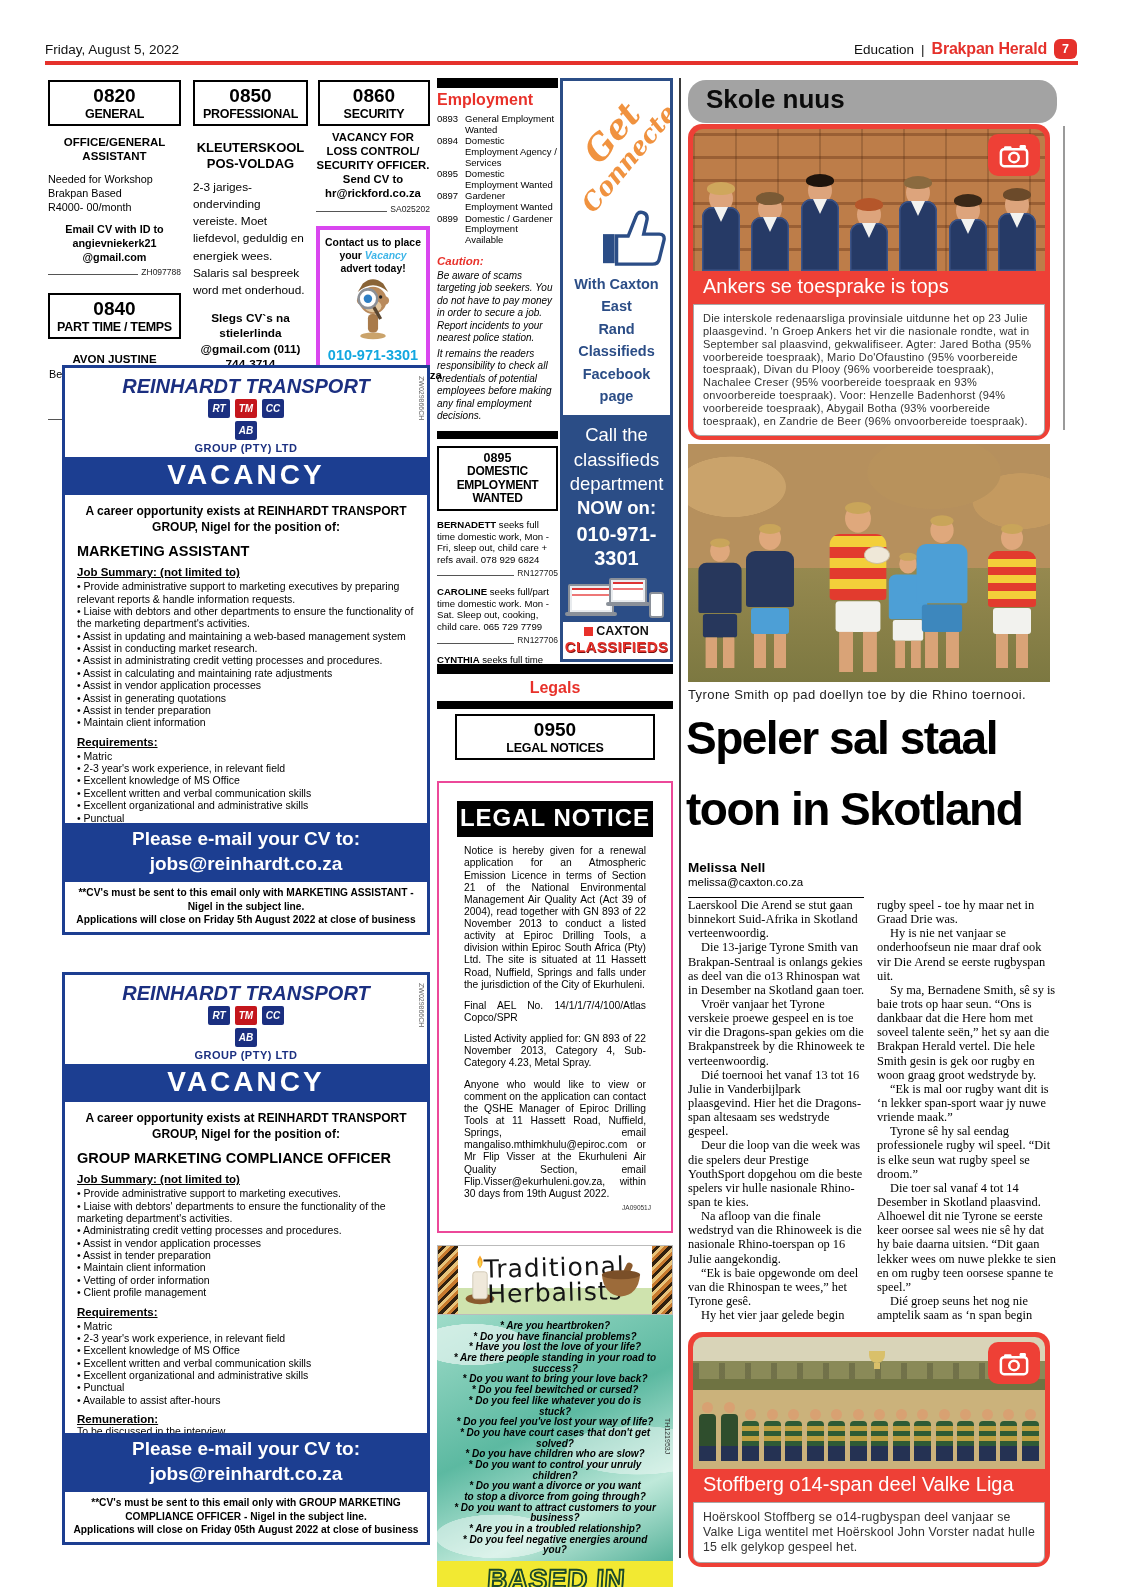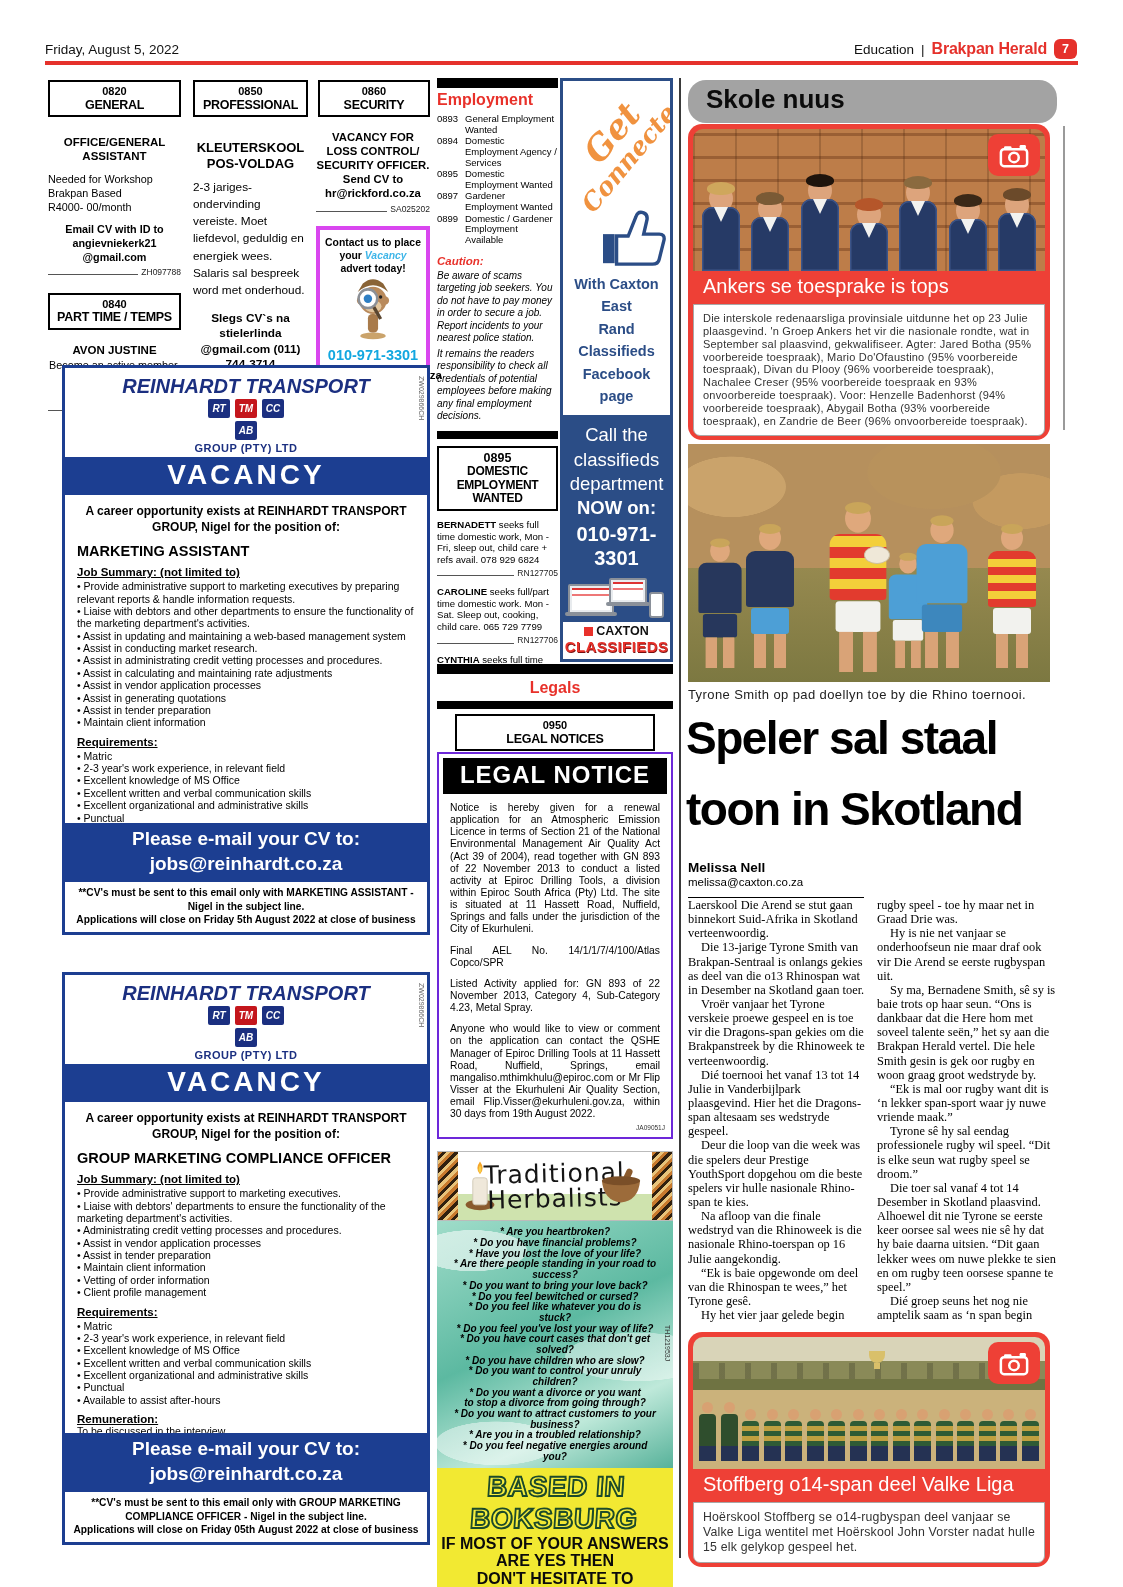--- a/index.html
+++ b/index.html
@@ -11,21 +11,21 @@
   .header-date { position:absolute; left:45px; top:42px; font-size:13.5px; color:#111; }
   .header-right { position:absolute; right:46px; top:39px; display:flex; align-items:center; gap:7px; font-size:13.5px; color:#111; }
   .masthead { color:#e5312b; font-weight:900; font-size:16px; letter-spacing:-0.2px; }
   .pagenum { background:#e5312b; color:#fff; font-weight:700; font-size:12.5px; width:23px; height:20px; border-radius:6px; display:flex; align-items:center; justify-content:center; }
   .redline { position:absolute; left:45px; right:45px; top:61px; height:3.5px; background:#e5312b; }
   .vsep  { position:absolute; left:679px; top:78px; height:1480px; width:1.5px; background:#3a3a3a; }
   .vsep2 { position:absolute; left:1063px; top:126px; height:304px; width:2px; background:#9a9a9a; }
 
   
   .catbox { border:2.5px solid #000; background:#fff; text-align:center; font-weight:700; line-height:1.15; padding:3px 2px; }
-  .catbox .c { font-size:11px; } .catbox .l { font-size:12.5px; letter-spacing:-0.3px; }
+  .catbox .c { font-size:19px; } .catbox .l { font-size:12.5px; letter-spacing:-0.3px; }
   .refline { display:flex; align-items:flex-end; font-size:8.5px; color:#222; margin-top:3px; }
   .refline::before { content:""; flex:1; border-bottom:1px solid #555; margin:0 3px 2px 0; }
 
   #cat0820 { position:absolute; left:48px;  top:80px; width:133px; }
   #cat0850 { position:absolute; left:193px; top:80px; width:115px; }
   #cat0860 { position:absolute; left:318px; top:80px; width:112px; }
 
   #colA1 { position:absolute; left:48px;  top:136px; width:133px; }
   #colA2 { position:absolute; left:193px; top:140px; width:115px; }
   #colA3 { position:absolute; left:316px; top:130px; width:114px; }
@@ -97,21 +97,21 @@
   .lap .scr { position:absolute; inset:2px; background:#fff; box-shadow:inset 0 2px 0 #d33, inset 0 6px 0 #fff, inset 0 8px 0 #e77; }
   .phone-dev { position:absolute; right:6px; bottom:4px; width:15px; height:26px; background:#fff; border:2px solid #8a9099; border-radius:3px; }
   .gc-logo { background:#fff; text-align:center; padding:2px 0 4px; }
   .gc-logo .cax { font-weight:700; font-size:12.5px; color:#111; display:flex; align-items:center; justify-content:center; gap:3px; }
   .caxsq { width:9px; height:9px; background:#e8312a; display:inline-block; }
   .gc-logo .clas { color:#e8312a; font-weight:900; font-size:15px; letter-spacing:0.4px; text-shadow:0.7px 0.7px 0 #7a1010; }
 
   #midFull { position:absolute; left:437px; top:664px; width:236px; }
   .legals-t { color:#e8312a; font-weight:900; font-size:16px; text-align:center; margin:5px 0 4px; }
   #box0950 { width:200px; margin:5px auto 0; }
-  .legalad { border:2px solid #6d28d9; margin-top:1px; padding:4px; }
+  .legalad { border:2px solid #ec4899; margin-top:21px; padding:18px; }
   .legal-band { background:#000; color:#fff; text-align:center; font-weight:900; font-size:24px; letter-spacing:1px; padding:3px 0 5px; }
   .legal-body { padding:8px 7px 2px; font-size:10.3px; text-align:justify; line-height:1.18; }
   .legal-body p { margin-bottom:9px; }
   .legal-ref { text-align:right; font-size:6.5px; color:#333; padding:0 2px 2px; }
 
   
   #herb { margin-top:12px; position:relative; }
   .herb-head { position:relative; height:70px; border:1px solid #bbb; background:linear-gradient(#fff 0 62%, #cfe3ae 62% 100%); display:flex; align-items:center; justify-content:center; overflow:hidden; }
   .herb-head::before, .herb-head::after { content:""; position:absolute; top:0; bottom:0; width:20px;
       background:repeating-linear-gradient(135deg,#c87a2e 0 3px,#30200f 3px 6px,#e8c37a 6px 9px); }
@@ -658,21 +658,21 @@
   <h1 id="headline">Speler sal staal toon in Skotland</h1>
   <div id="byline">
     <div class="by-name">Melissa Nell</div>
     <div class="by-mail">melissa@caxton.co.za</div>
   </div>
 
   <div id="artA" class="art">
       <p>Laerskool Die Arend se stut gaan binnekort Suid-Afrika in Skotland verteenwoordig.</p>
       <p>Die 13-jarige Tyrone Smith van Brakpan-Sentraal is onlangs gekies as deel van die o13 Rhinospan wat in Desember na Skotland gaan toer.</p>
       <p>Vroër vanjaar het Tyrone verskeie proewe gespeel en is toe vir die Dragons-span gekies om die Brakpanstreek by die Rhinoweek te verteenwoordig.</p>
-      <p>Dié toernooi het vanaf 13 tot 14 Julie in Vanderbijlpark plaasgevind. Hier het die Dragons-span altesaam ses wedstryde gespeel.</p>
+      <p>Dié toernooi het vanaf 13 tot 16 Julie in Vanderbijlpark plaasgevind. Hier het die Dragons-span altesaam ses wedstryde gespeel.</p>
       <p>Deur die loop van die week was die spelers deur Prestige YouthSport dopgehou om die beste spelers vir hulle nasionale Rhino-span te kies.</p>
       <p>Na afloop van die finale wedstryd van die Rhinoweek is die nasionale Rhino-toerspan op 16 Julie aangekondig.</p>
       <p>“Ek is baie opgewonde om deel van die Rhinospan te wees,” het Tyrone gesê.</p>
       <p>Hy het vier jaar gelede begin</p>
     </div>
   <div id="artB" class="art">
       <p>rugby speel - toe hy maar net in Graad Drie was.</p>
       <p>Hy is nie net vanjaar se onderhoofseun nie maar draf ook vir Die Arend se eerste rugbyspan uit.</p>
       <p>Sy ma, Bernadene Smith, sê sy is baie trots op haar seun. “Ons is dankbaar dat die Here hom met soveel talente seën,” het sy aan die Brakpan Herald vertel. Die hele Smith gesin is gek oor rugby en woon graag groot wedstryde by.</p>
       <p>“Ek is mal oor rugby want dit is ‘n lekker span-sport waar jy nuwe vriende maak.”</p>

